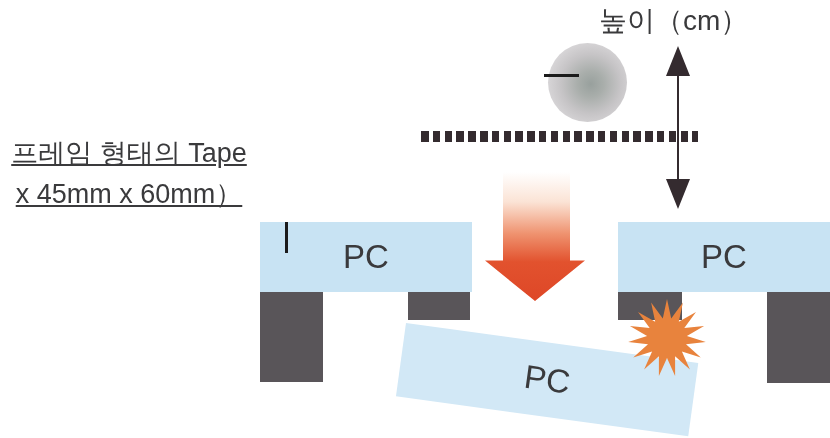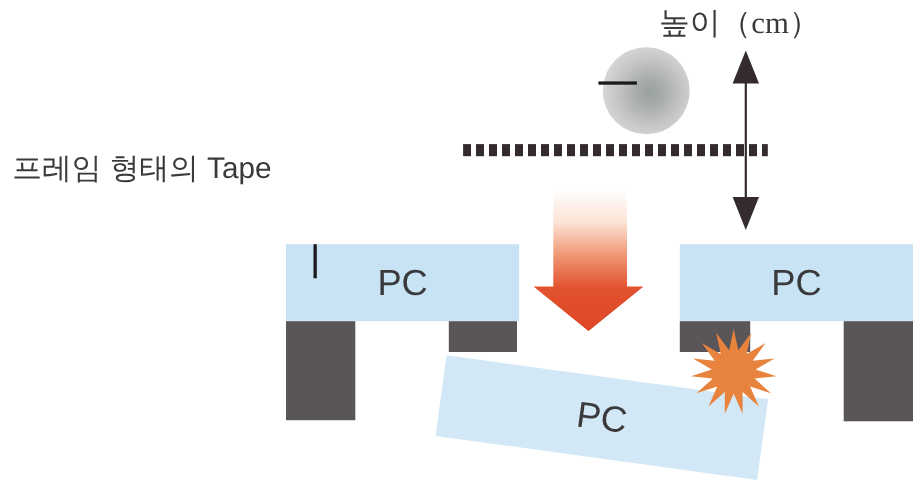--- a/index.html
+++ b/index.html
@@ -4,23 +4,23 @@
 <style>
   html,body{margin:0;padding:0;background:#ffffff;}
   .stage{
     position:relative;width:830px;height:438px;background:#ffffff;overflow:hidden;
     font-family:"Liberation Sans","DejaVu Sans",sans-serif;
     --plate-blue:#c8e3f3;--dropped-plate-blue:#d2e8f6;--support-gray:#595559;
     --burst-orange:#e8833d;--impact-red:#de4727;--dark-line:#342b2f;--text:#3a3a3c;
   }
   .lbl{position:absolute;color:var(--text);white-space:nowrap;}
   .lbl-weight{left:263px;top:55px;font-size:28px;}
-  .lbl-height{left:599px;top:2px;font-size:28px;font-family:Liberation Serif, serif;}
+  .lbl-height{left:599px;top:2px;font-size:28px;}
   .lbl-tape{left:0;top:133px;width:258px;text-align:center;font-size:27px;line-height:41px;white-space:normal;}
-  .lbl-tape span{display:block;}
+  .lbl-tape span{display:block;text-decoration:underline;}
 
   .ball{position:absolute;left:548px;top:43px;width:79px;height:79px;border-radius:50%;
     background:radial-gradient(circle at 54% 52%, #98a09d 0%, #a9aeab 22%, #c6c4c6 50%, #d9d7d9 75%, #e1dfe1 100%);}
   .ball-radius{position:absolute;left:544px;top:74px;width:35px;height:2.5px;background:#1b1b1b;}
 
   .dotted{position:absolute;left:421px;top:131px;width:277px;height:10.5px;
     background:repeating-linear-gradient(to right, var(--dark-line) 0 7.5px, transparent 7.5px 11.8px);}
 
   .dim-arrow{position:absolute;left:666px;top:46px;width:24px;height:163px;}
   .dim-arrow .head-up{position:absolute;left:0;top:0;width:0;height:0;
@@ -51,20 +51,21 @@
   .starburst{position:absolute;left:627px;top:298px;width:80px;height:80px;z-index:3;}
 </style>
 </head>
 <body>
 
 <div class="stage" style="--plate-blue: #c8e3f3; --dropped-plate-blue: #d2e8f6; --support-gray: #595559; --burst-orange: #e8833d; --impact-red: #de4727; --dark-line: #342b2f; --text: #3a3a3c;">
 
   <div class="lbl lbl-height">높이（cm）</div>
   <div class="lbl lbl-tape">
     <span>프레임 형태의 Tape</span>
+    <span>x 45mm x 60mm）</span>
   </div>
 
   <div class="ball"></div>
   <div class="ball-radius"></div>
 
   <div class="dotted"></div>
 
   <div class="dim-arrow">
     <div class="head-up"></div>
     <div class="shaft"></div>

